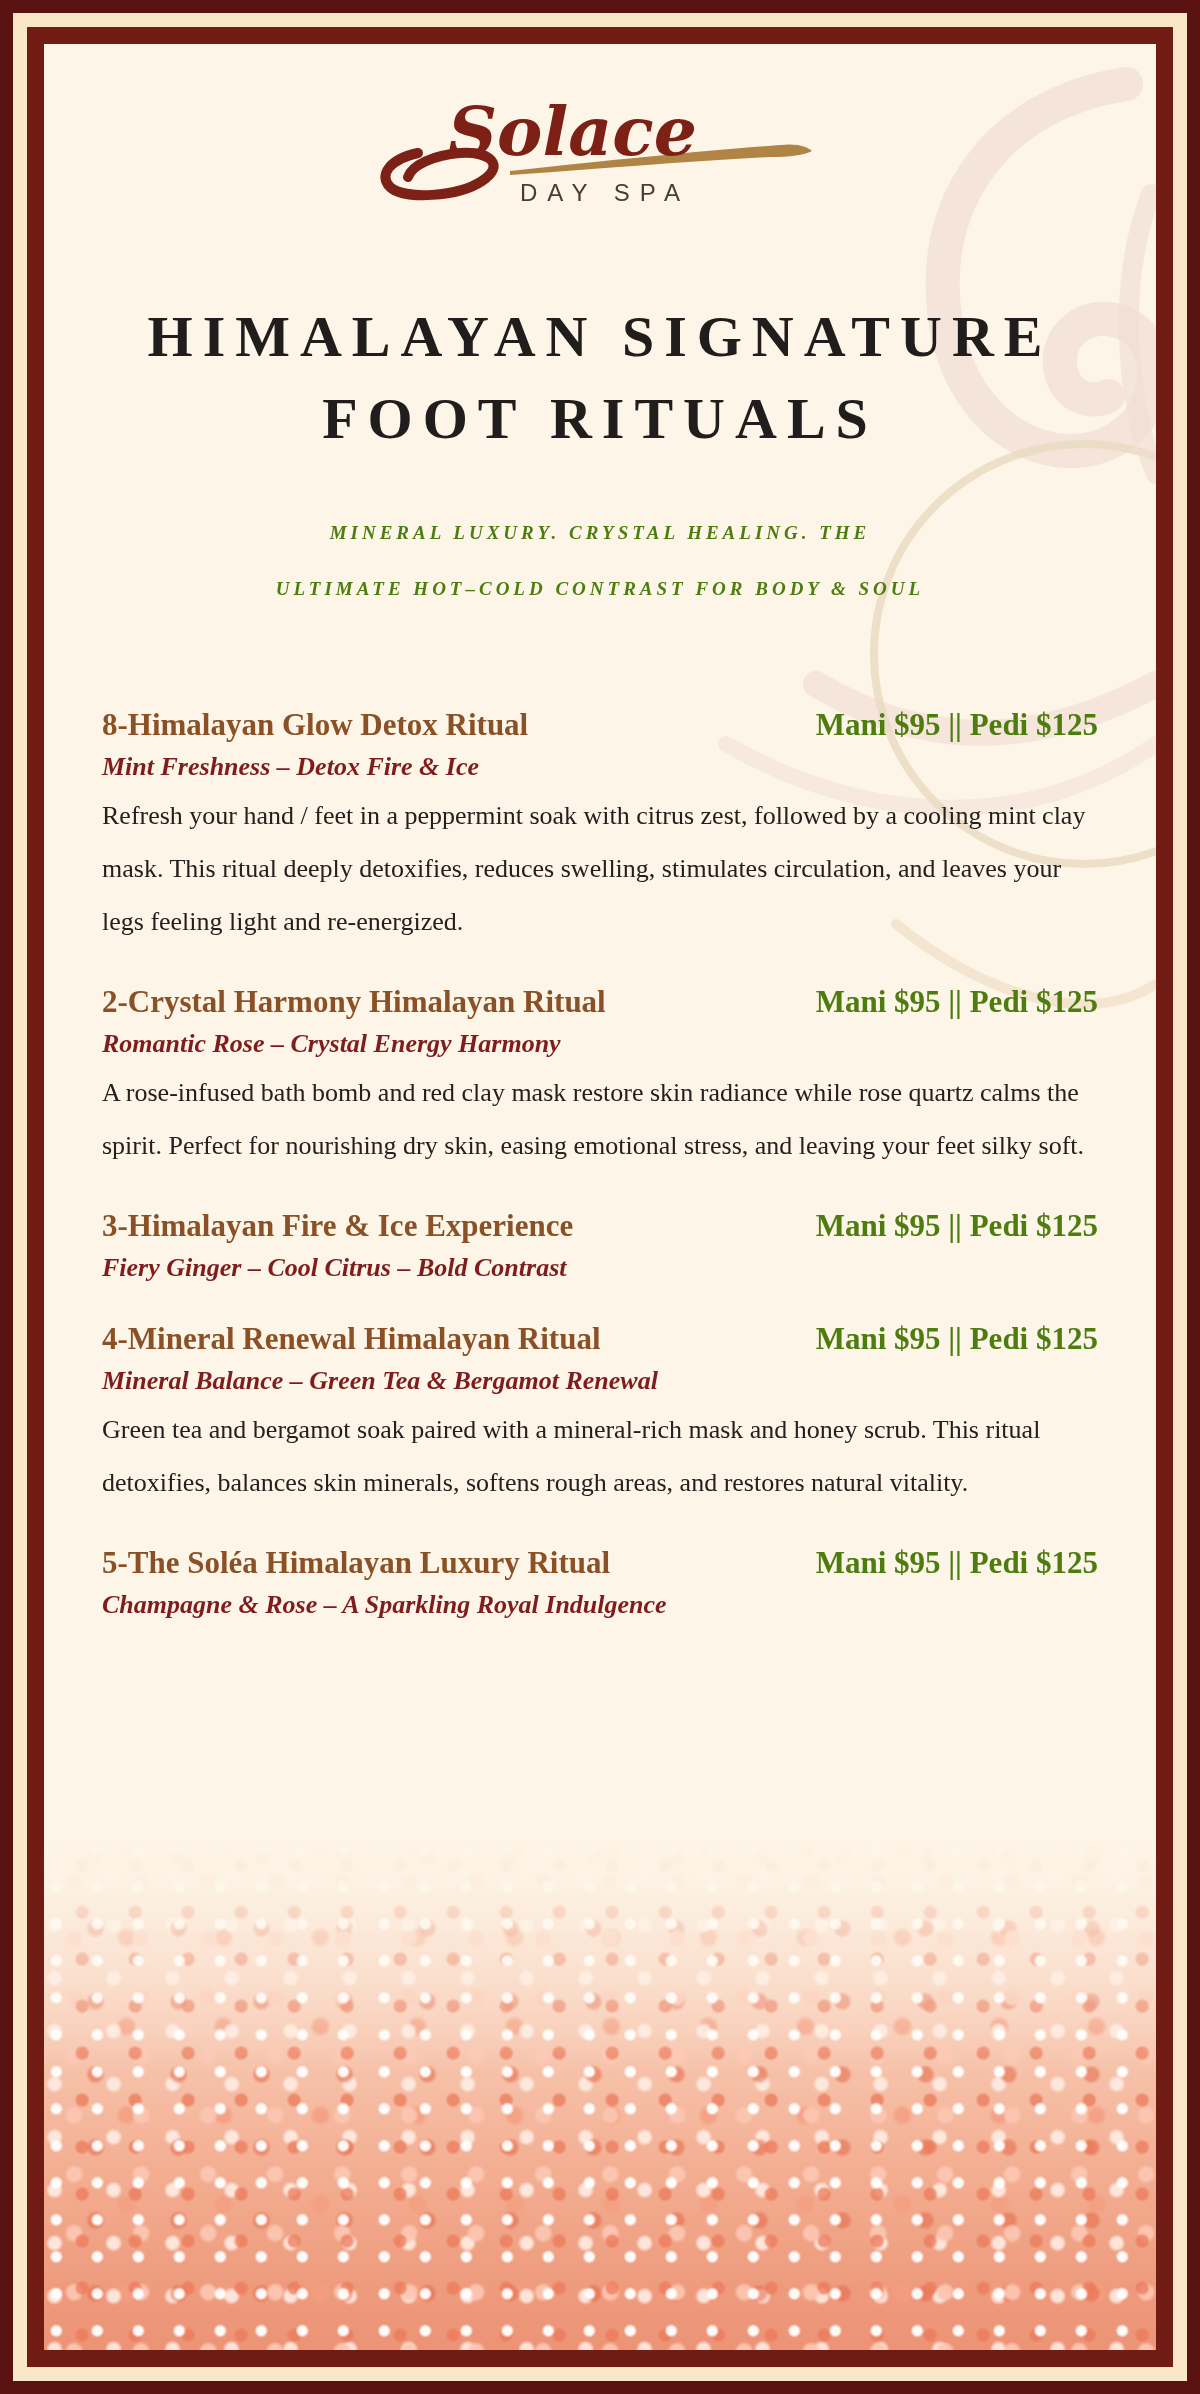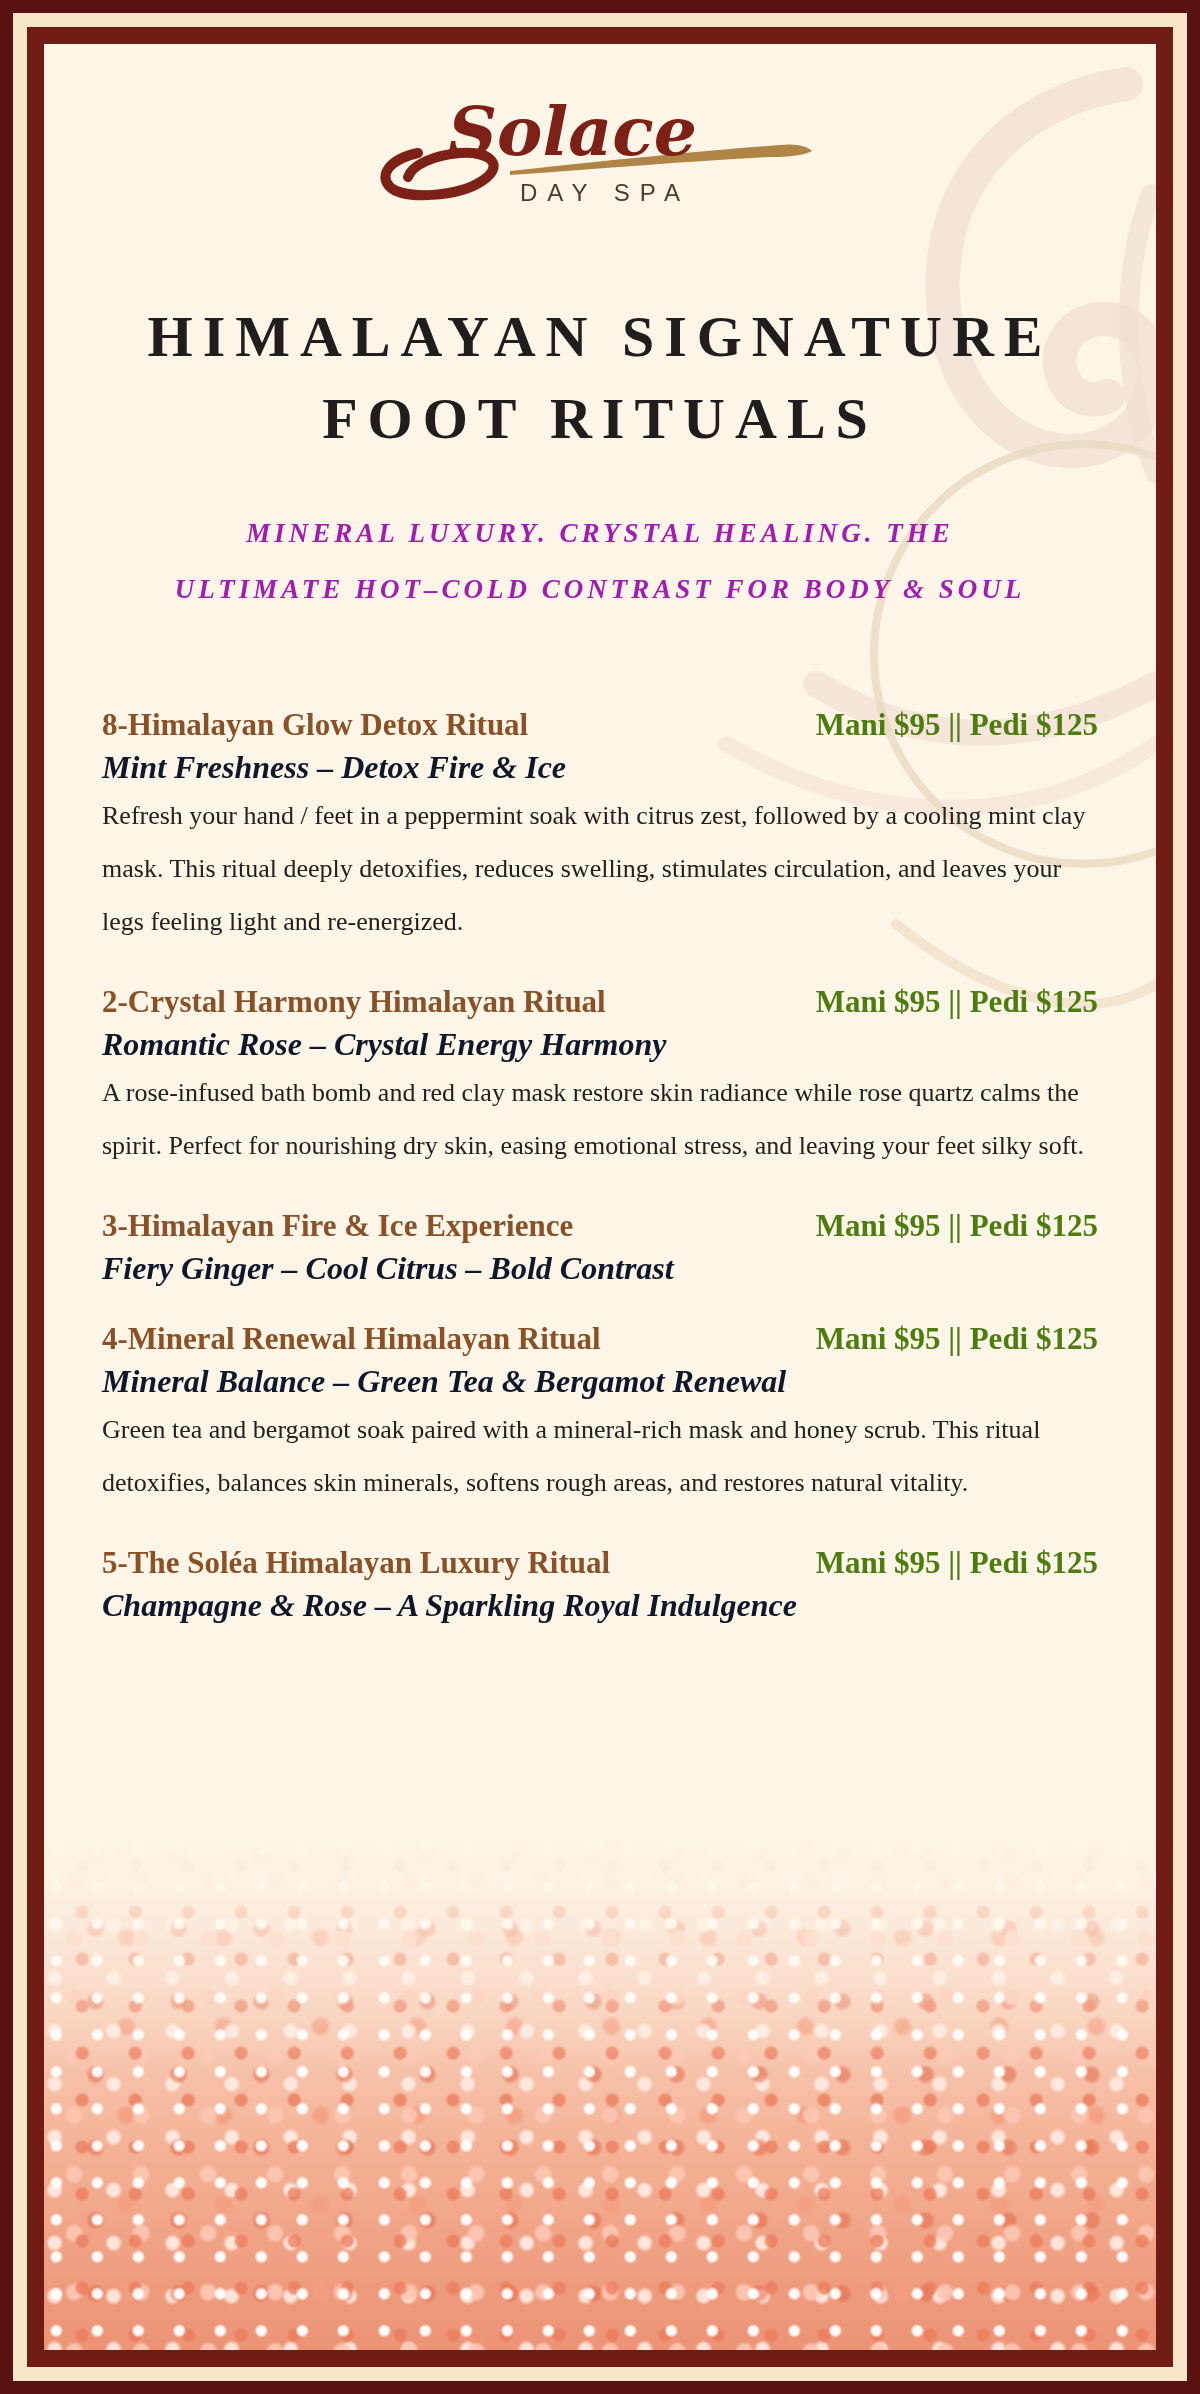--- a/index.html
+++ b/index.html
@@ -13,30 +13,30 @@
 
   
   .logo{position:relative;width:480px;margin:0 auto;text-align:center;z-index:2;}
   .logo-svg{display:block;margin:0 auto;}
 
   
   .main-title{margin:87px 0 0 0;text-align:center;color:#211d1c;font-weight:bold;font-size:58px;line-height:82px;letter-spacing:10px;z-index:2;position:relative;}
   .main-title div{white-space:nowrap;}
 
   
-  .subtitle{margin:45px 0 0 0;text-align:center;color:#a21caf;font-style:italic;font-weight:bold;font-size:27px;line-height:56px;letter-spacing:4px;position:relative;z-index:2;}
+  .subtitle{margin:45px 0 0 0;text-align:center;color:#4d7c0f;font-style:italic;font-weight:bold;font-size:19px;line-height:56px;letter-spacing:4px;position:relative;z-index:2;}
   .subtitle div{white-space:nowrap;}
 
   
   .items{margin-top:88px;position:relative;z-index:2;}
   .item{margin-bottom:34px;}
   .item-head{display:flex;justify-content:space-between;align-items:baseline;}
   .item-title{font-size:31px;line-height:40px;font-weight:bold;color:#8a5127;margin:0;}
   .item-price{font-size:31px;line-height:40px;font-weight:bold;color:#4d7c0f;white-space:nowrap;}
-  .item-tagline{font-size:32px;line-height:34px;font-weight:bold;font-style:italic;color:#0f172a;margin-top:5px;}
+  .item-tagline{font-size:26px;line-height:34px;font-weight:bold;font-style:italic;color:#7f1d1d;margin-top:5px;}
   .item-desc{font-size:26px;line-height:53px;color:#25201d;margin-top:5px;max-width:1014px;}
 
   
   .salt{position:absolute;left:0;right:0;bottom:0;height:515px;pointer-events:none;
     background-image:
       linear-gradient(180deg,#fdf5e7 0%,rgba(253,245,231,.92) 7%,rgba(253,245,231,.55) 20%,rgba(253,245,231,0) 46%),
       radial-gradient(circle at 30% 40%,rgba(255,255,255,.95) 0 4px,rgba(255,255,255,0) 7px),
       radial-gradient(circle at 72% 64%,rgba(236,122,90,.75) 0 5px,rgba(236,122,90,0) 8px),
       radial-gradient(circle at 45% 75%,rgba(252,198,178,.95) 0 6px,rgba(252,198,178,0) 10px),
       radial-gradient(circle at 62% 28%,rgba(228,104,72,.55) 0 6px,rgba(228,104,72,0) 10px),

